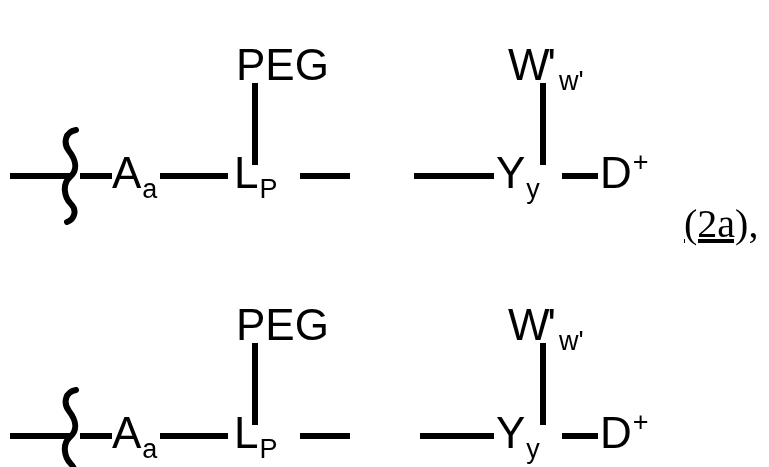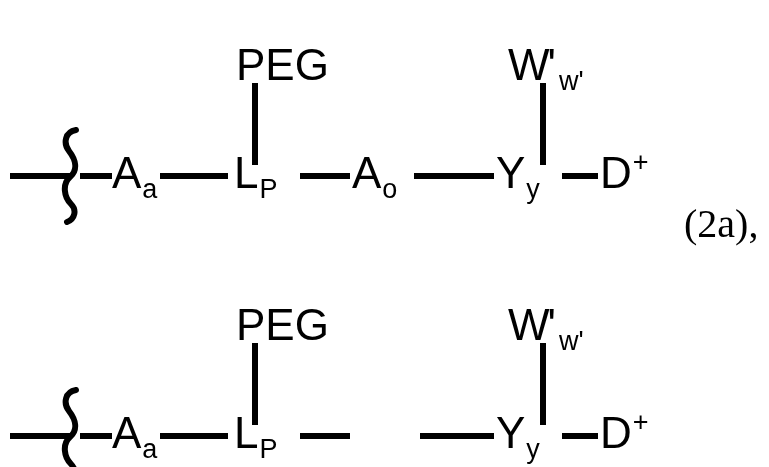--- a/index.html
+++ b/index.html
@@ -82,20 +82,21 @@
   }
 
   
   .formula-number {
     position: absolute;
     font-family: "Liberation Serif", serif;
     font-size: 40px;
     line-height: 1;
     color: #000000;
     white-space: nowrap;
+    text-decoration: underline;
   }
 </style>
 </head>
 <body>
 
 <div class="scheme">
 
   <div class="structure" id="structure-2a">
 
     <div class="bond-h" style="left:10px;  top:132px; width:62px;"></div>
@@ -123,23 +124,20 @@
     </div>
 
     <div class="node" style="left:112px; top:110px;">
       <span>A</span><span class="sub">a</span>
     </div>
 
     <div class="node" style="left:234px; top:110px;">
       <span>L</span><span class="sub">P</span>
     </div>
 
-    <div class="node" style="left:352px; top:110px;">
-      <span>A</span><span class="sub">o</span>
-    </div>
 
     <div class="node" style="left:496px; top:110px;">
       <span>Y</span><span class="sub">y</span>
     </div>
 
     <div class="node" style="left:600px; top:110px;">
       <span>D</span><span class="sup">+</span>
     </div>
 
     <div class="formula-number" style="left:684px; top:163px;">(2a),</div>

